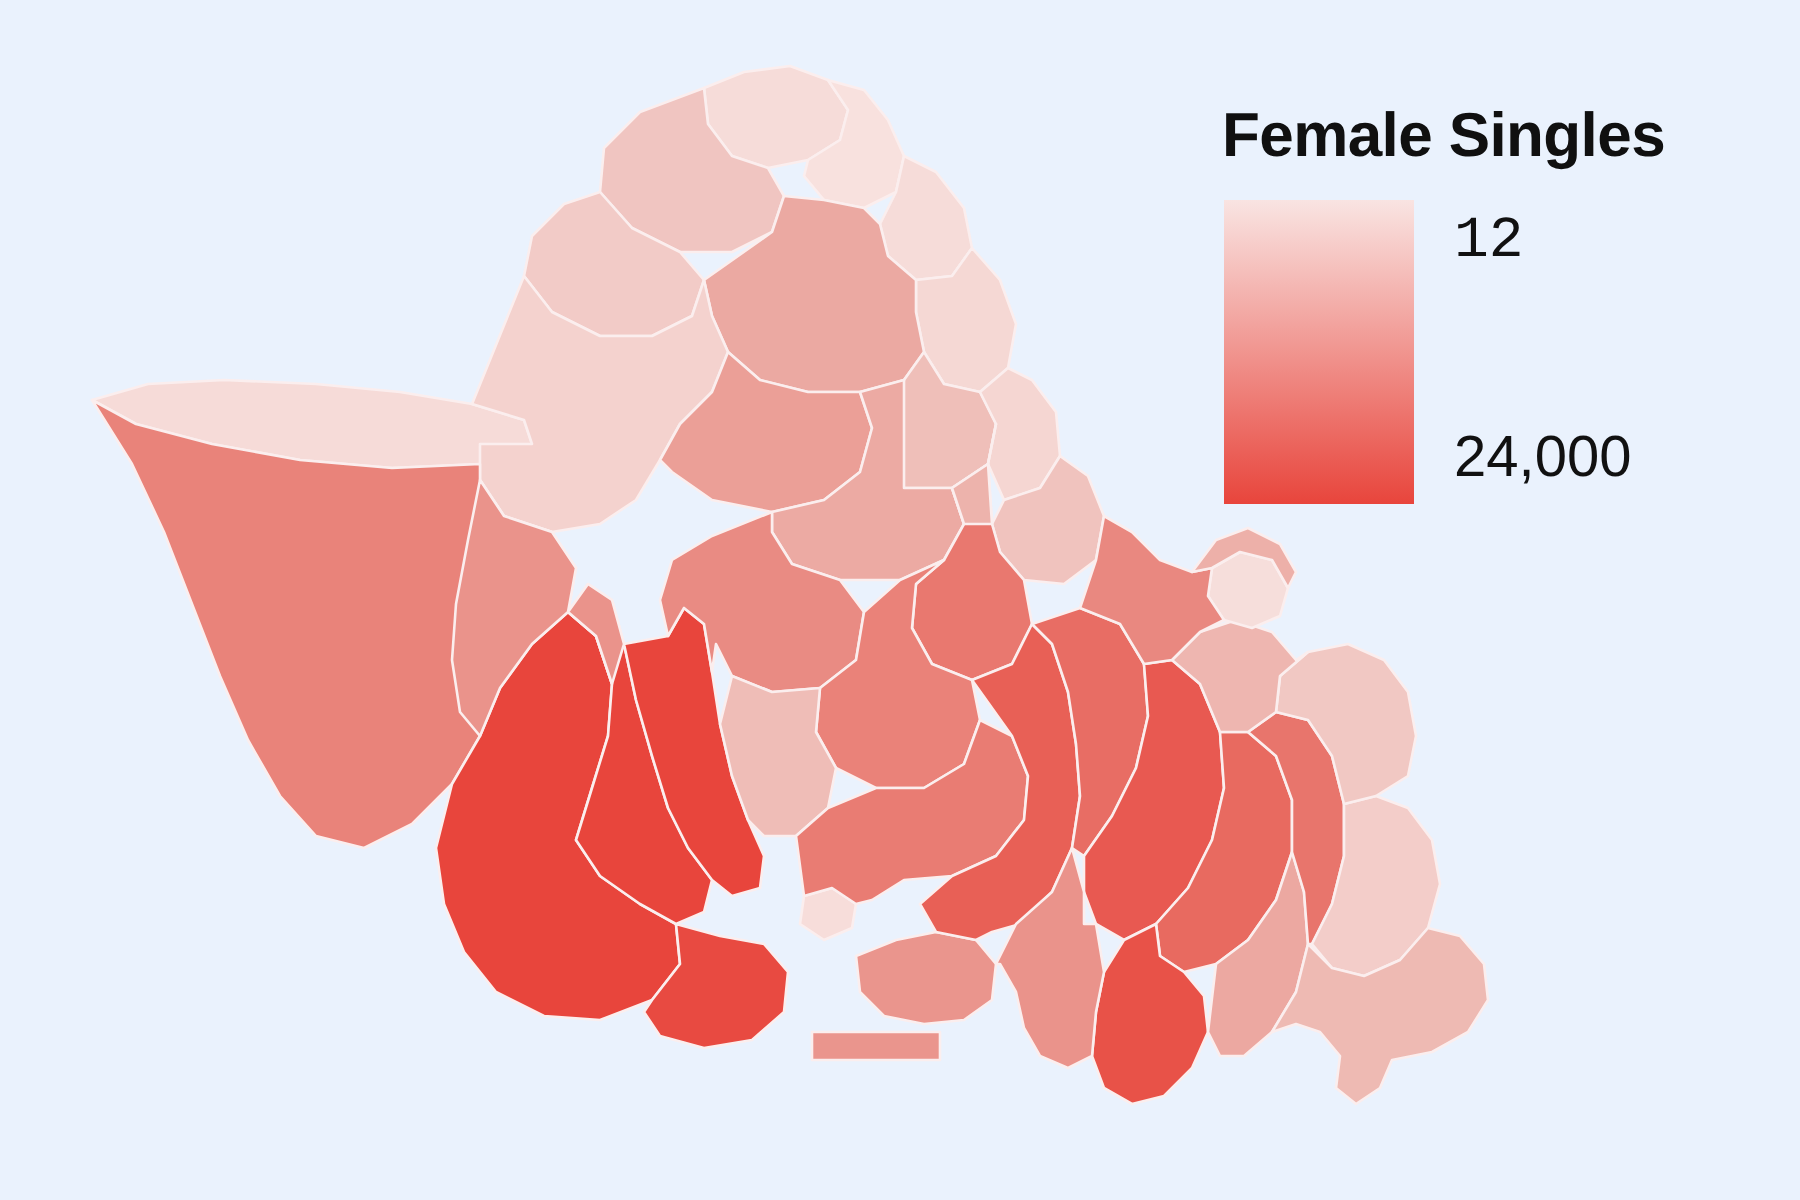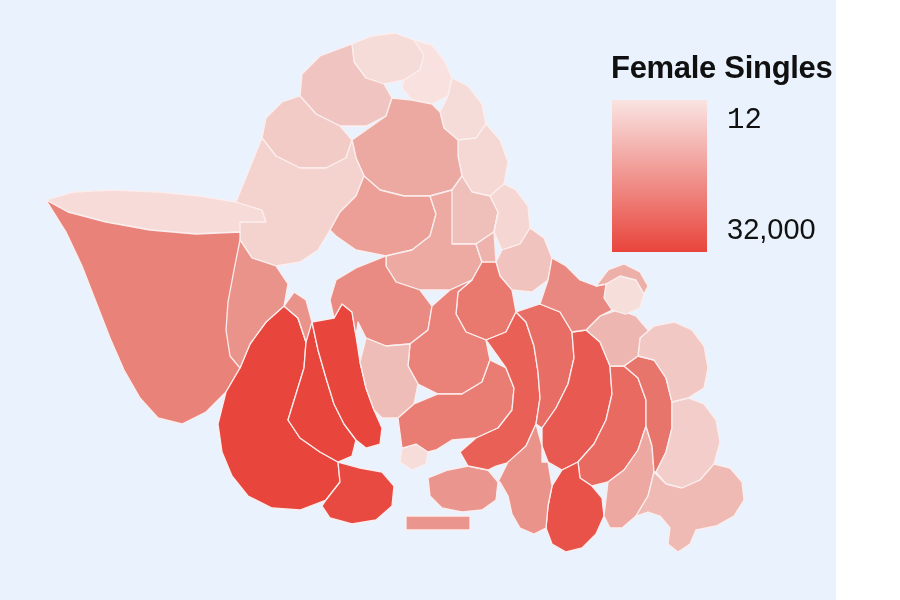--- a/index.html
+++ b/index.html
@@ -7,21 +7,21 @@
     padding: 0;
   }
   body {
     width: 900px;
     height: 600px;
     overflow: hidden;
     font-family: "Liberation Sans", sans-serif;
   }
   #stage {
     position: relative;
-    width: 836px;
+    width: 900px;
     height: 600px;
     background: #eaf2fd;
   }
   #map-svg {
     position: absolute;
     left: 0;
     top: 0;
     width: 900px;
     height: 600px;
   }
@@ -247,17 +247,17 @@
         <title>central-plain-east: 4200</title>
       </path>
 
   </svg>
 
   <div id="legend">
     <div id="legend-title">Female Singles</div>
     <div id="legend-body">
       <div id="colorbar" style="background: linear-gradient(rgb(249, 228, 226) 0%, rgb(232, 69, 60) 100%);"></div>
       <div id="legend-max-label">12</div>
-      <div id="legend-min-label">32,000</div>
+      <div id="legend-min-label">24,000</div>
     </div>
   </div>
 
 </div>
 
 </body></html>

